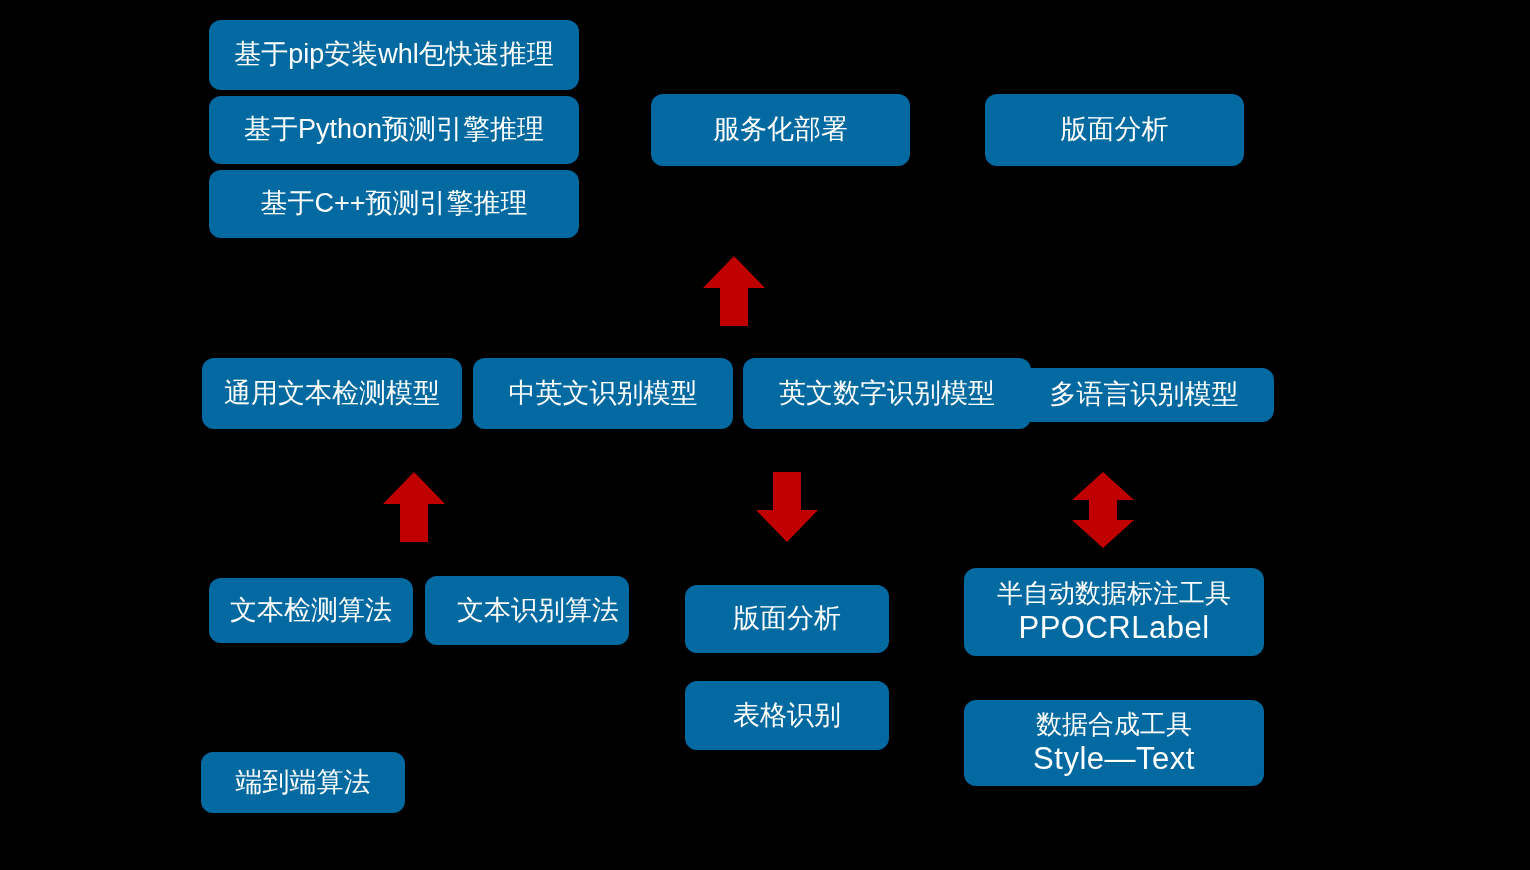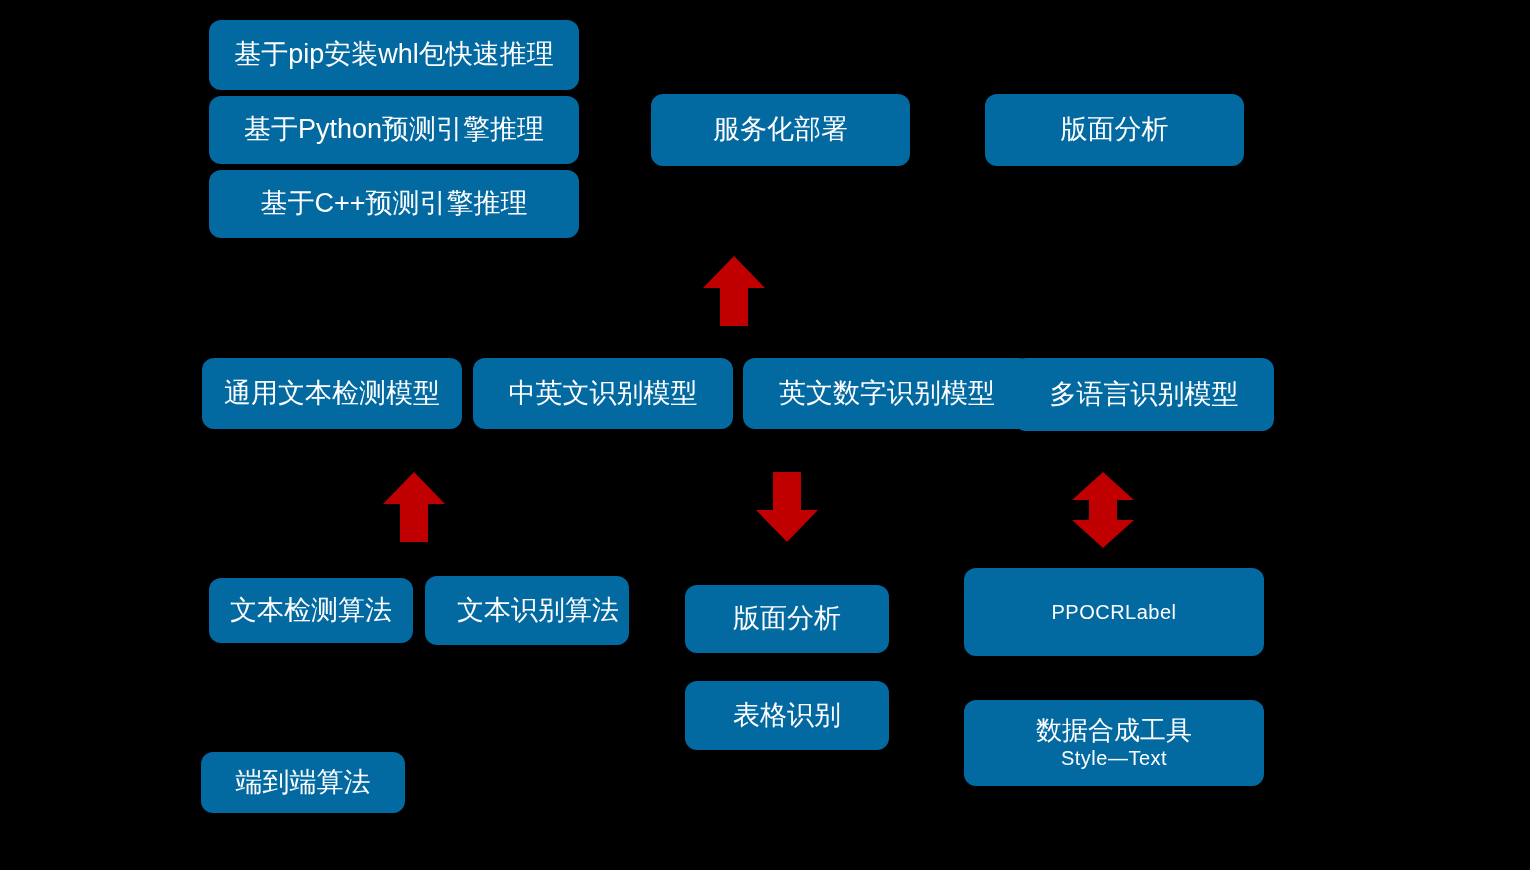--- a/index.html
+++ b/index.html
@@ -33,21 +33,21 @@
   .node .t1 {
     font-size: 27px;
     white-space: nowrap;
   }
   .node .t2 {
     font-size: 24px;
     white-space: nowrap;
     letter-spacing: 0.5px;
   }
   .node.two-line .t1 { font-size: 26px; }
-  .node.two-line .t2 { font-size: 20px; margin-top: 1px; }
+  .node.two-line .t2 { font-size: 31px; margin-top: 1px; }
 
   
   .arrow {
     position: absolute;
   }
   .arrow svg { display: block; }
 </style>
 </head>
 <body>
 
@@ -84,21 +84,21 @@
   </div>
 
   <div class="node" style="left:473px; top:358px; width:260px; height:71px;align-items:center;">
     <span class="t1">中英文识别模型</span>
   </div>
 
   <div class="node" style="left:743px; top:358px; width:288px; height:71px;">
     <span class="t1">英文数字识别模型</span>
   </div>
 
-  <div class="node" style="left:1014px; top:358px; width:260px; height:73px;">
+  <div class="node" style="left:1014px; top:368px; width:260px; height:54px;">
     <span class="t1">多语言识别模型</span>
   </div>
 
   <div class="arrow" style="left:383px; top:472px; width:62px; height:70px;">
     <svg width="62" height="70" viewBox="0 0 62 70">
       <polygon points="31,0 62,32 45,32 45,70 17,70 17,32 0,32" fill="#C00000"></polygon>
     </svg>
   </div>
 
   <div class="arrow" style="left:756px; top:472px; width:62px; height:70px;">
@@ -127,20 +127,21 @@
 
   <div class="node" style="left:685px; top:585px; width:204px; height:68px;">
     <span class="t1">版面分析</span>
   </div>
 
   <div class="node" style="left:685px; top:681px; width:204px; height:69px;">
     <span class="t1">表格识别</span>
   </div>
 
   <div class="node two-line" style="left:964px; top:568px; width:300px; height:88px;">
+    <span class="t1">半自动数据标注工具</span>
     <span class="t2">PPOCRLabel</span>
   </div>
 
   <div class="node two-line" style="left:964px; top:700px; width:300px; height:86px;">
     <span class="t1">数据合成工具</span>
     <span class="t2">Style—Text</span>
   </div>
 
 </div>
 

